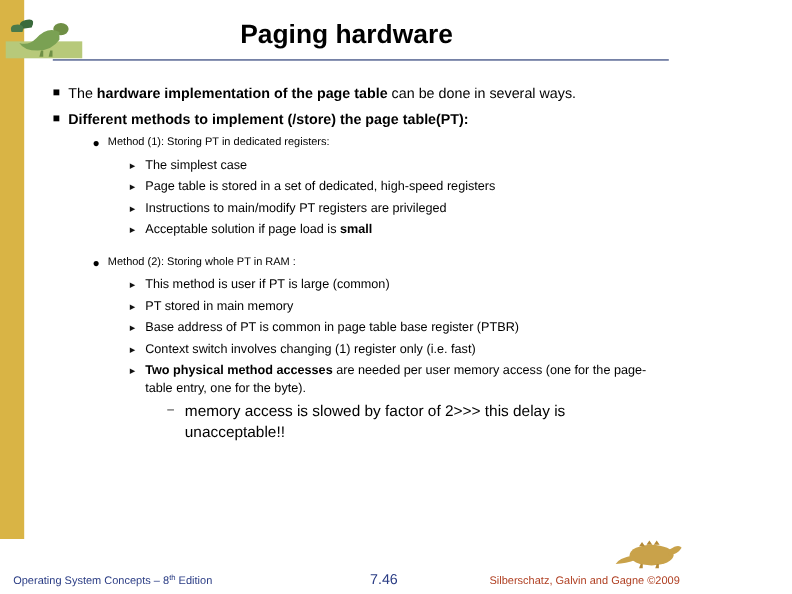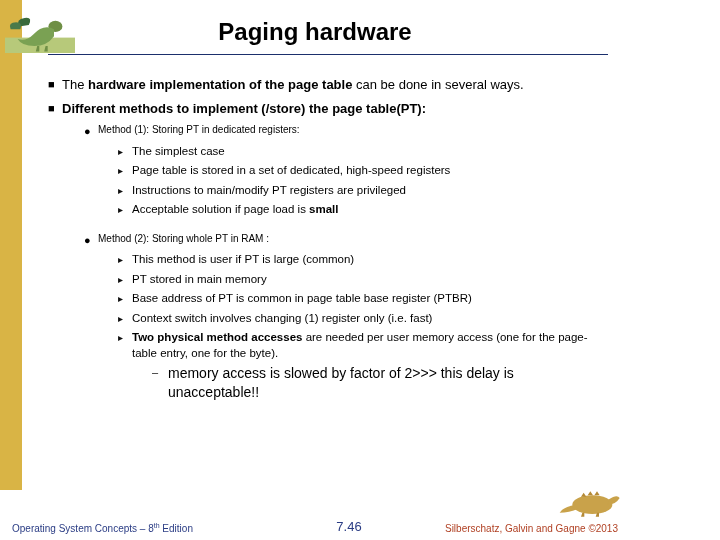--- a/index.html
+++ b/index.html
@@ -198,15 +198,15 @@
       <path d="M62 52 l-2 6 l5 0 l0 -6 Z" fill="#b58a36"></path>
       <path d="M38 28 l4 -6 l4 6 Z M48 26 l4 -6 l4 6 Z M58 26 l4 -6 l4 6 Z" fill="#b58a36"></path>
     </svg>
   </div>
 
   <div class="footer">
     <div class="foot-left">
       <span>Operating System Concepts – 8</span><sup>th</sup><span> Edition</span>
     </div>
     <div class="foot-center">7.46</div>
-    <div class="foot-right">Silberschatz, Galvin and Gagne ©2013</div>
+    <div class="foot-right">Silberschatz, Galvin and Gagne ©2009</div>
   </div>
 </div>
 
 </body></html>

